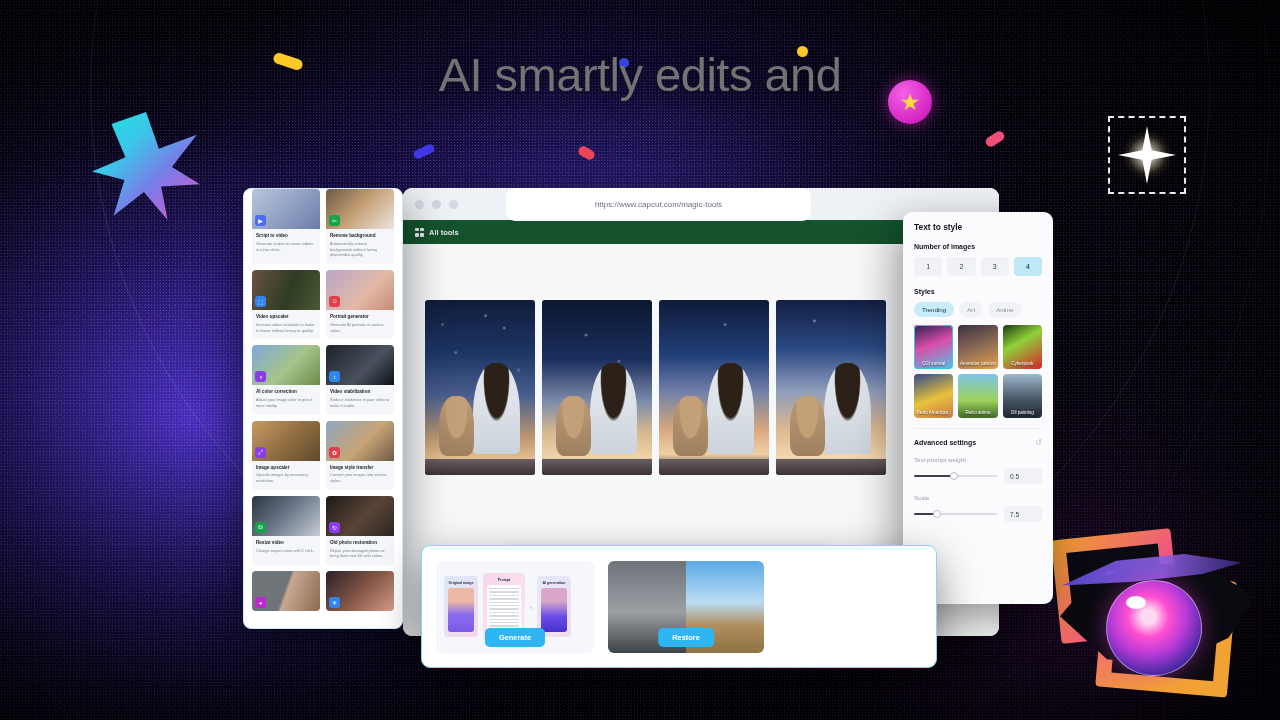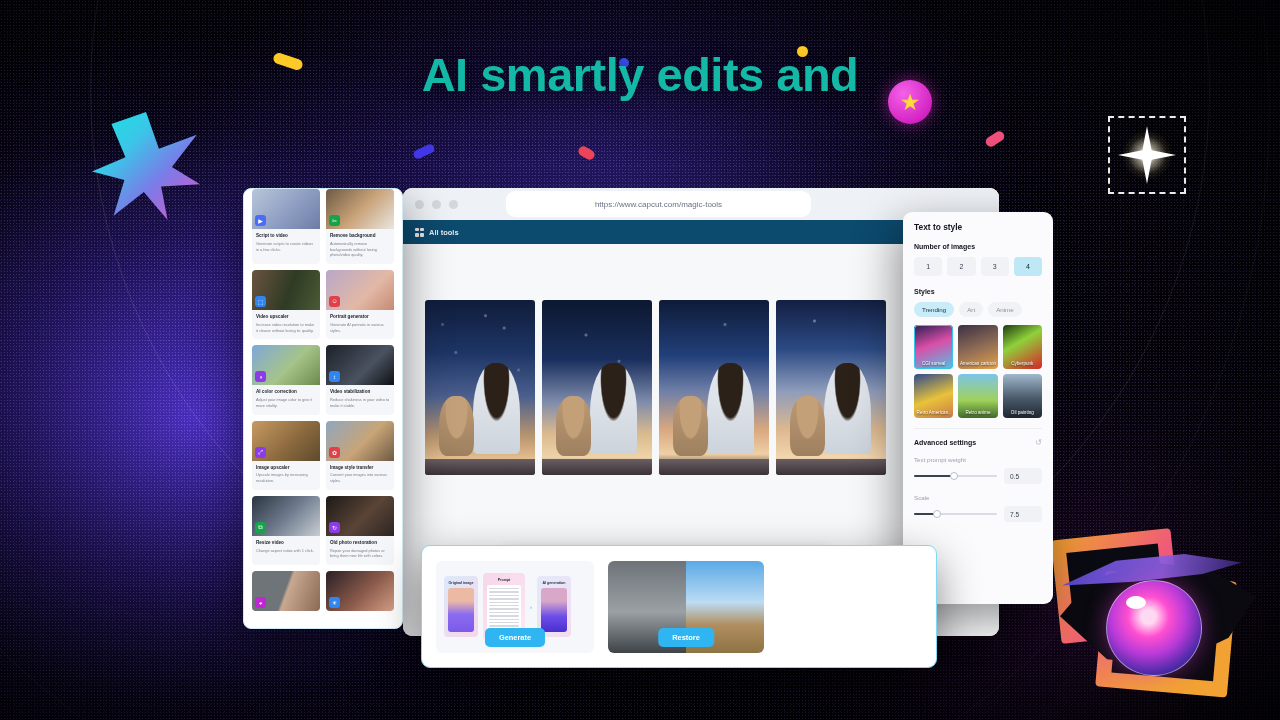--- a/index.html
+++ b/index.html
@@ -77,44 +77,44 @@
   .spark4::after {
     content:""; position:absolute; inset:0;
     background:#fff;
     clip-path:polygon(50% 0%,58% 42%,100% 50%,58% 58%,50% 100%,42% 58%,0% 50%,42% 42%);
     filter:drop-shadow(0 0 8px rgba(255,255,255,.9));
   }
 
   
   #headline {
     position:absolute; left:0; right:0; top:48px; text-align:center;
-    color:#14b8a6; font-weight:bold; font-size:47px; line-height:1.16;
+    color:#737373; font-weight:normal; font-size:47px; line-height:1.16;
     letter-spacing:-.5px; z-index:6;
     text-shadow:0 2px 18px rgba(0,0,0,.5);
   }
 
   
   #browser {
     position:absolute; left:403px; top:188px; width:596px; height:448px;
     background:#fff; border-radius:9px; overflow:hidden;
     box-shadow:0 22px 60px rgba(0,0,0,.55);
     z-index:10;
   }
   .bw-top {
     height:32px; background:#eef1f5; display:flex; align-items:center; padding:0 12px;
   }
   .bw-dots { display:flex; gap:8px; }
   .bw-dots i { width:9px; height:9px; border-radius:50%; background:#d3d8df; display:block; }
   .bw-url {
-    flex:1; margin:0 0 0 48px; height:26px; max-width:305px;
+    flex:1; margin:0 0 0 48px; height:33px; max-width:305px;
     background:#fff; border-radius:9px; display:flex; align-items:center; justify-content:center;
     font-size:8px; color:#6a7280;
   }
   .bw-nav {
-    height:24px; background:#0c4a6e; display:flex; align-items:center;
+    height:24px; background:#14532d; display:flex; align-items:center;
     padding:0 12px; color:#e8e8ec; font-size:7.5px; font-weight:bold;
   }
   .nav-left { display:flex; align-items:center; gap:5px; }
   .grid-ic {
     width:9px; height:9px; display:grid; grid-template-columns:1fr 1fr; gap:1.2px;
   }
   .grid-ic i { background:#e8e8ec; border-radius:1px; display:block; }
   .pics-left {
     margin-left:auto; border:1px solid #2e8ce0; border-radius:9px;
     padding:1.5px 7px; font-size:6px; color:#cfd4dd; display:flex; gap:3px;

